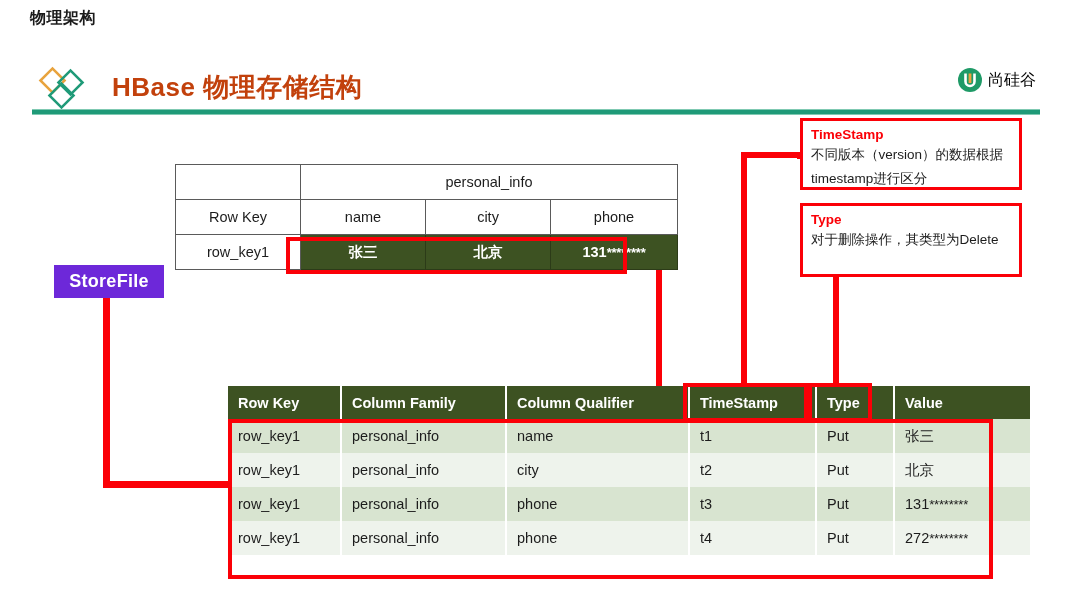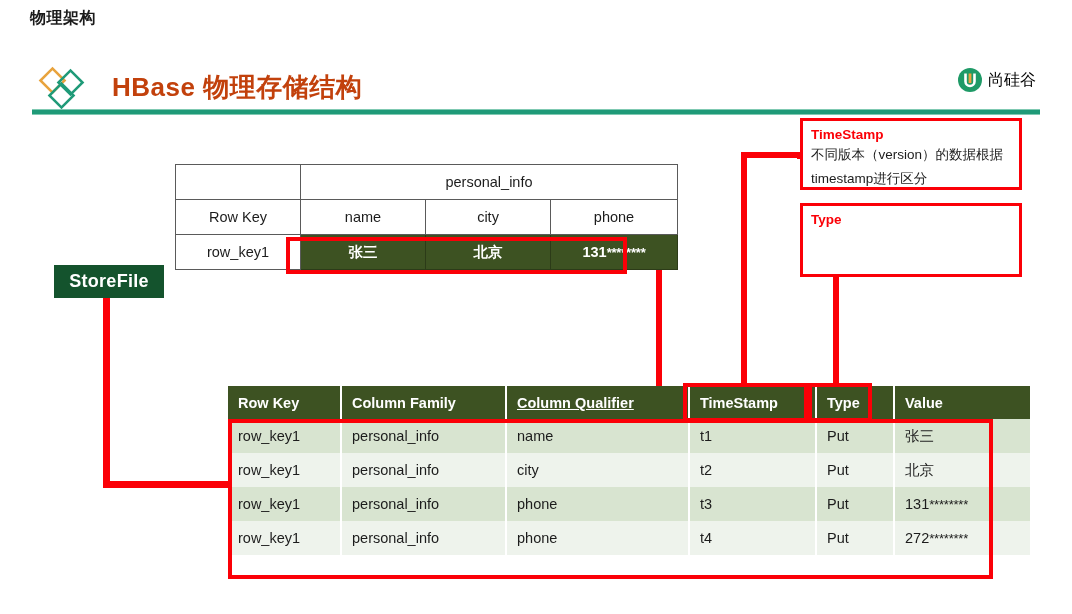--- a/index.html
+++ b/index.html
@@ -117,21 +117,21 @@
     pointer-events: none;
   }
 
   
   #storefile-badge {
     position: absolute;
     left: 54px;
     top: 265px;
     width: 110px;
     height: 33px;
-    background: #14532d;
+    background: #6d28d9;
     color: #ffffff;
     font-size: 18px;
     font-weight: bold;
     display: flex;
     align-items: center;
     justify-content: center;
     letter-spacing: 0.3px;
   }
 
   
@@ -191,21 +191,21 @@
     height: 34px;
     padding: 0 10px;
     border-right: 2px solid #ffffff;
     white-space: nowrap;
   }
   #lower-table td:last-child { border-right: none; }
   #lower-table tr.row-odd td { background: #d8e4d0; }
   #lower-table tr.row-even td { background: #eef3ec; }
   #lower-table .c-rowkey { width: 92px; }
   #lower-table .c-family { width: 143px; }
-  #lower-table .c-qualifier { width: 161px; text-decoration: underline; }
+  #lower-table .c-qualifier { width: 161px; }
   #lower-table .c-timestamp { width: 105px; }
   #lower-table .c-type { width: 56px; }
   #lower-table .c-value { width: 115px; margin-left: 36px; }
   .stars { font-size: 13px; letter-spacing: -0.2px; }
 
   
   #ts-header-highlight {
     position: absolute;
     left: 683px;
     top: 383px;
@@ -317,20 +317,21 @@
 <div id="upper-row-highlight"></div>
 
 <div id="storefile-badge">StoreFile</div>
 
 <div class="callout" id="callout-timestamp">
   <div class="callout-title">TimeStamp</div>
   <div class="callout-body">不同版本（version）的数据根据timestamp进行区分</div>
 </div>
 <div class="callout" id="callout-type">
   <div class="callout-title">Type</div>
+  <div class="callout-body">对于删除操作，其类型为Delete</div>
 </div>
 
 <div id="lower-table-wrap">
   <table id="lower-table">
     <tbody>
         <tr>
       <th class="c-rowkey">Row Key</th>
       <th class="c-family">Column Family</th>
       <th class="c-qualifier">Column Qualifier</th>
       <th class="c-timestamp">TimeStamp</th>

